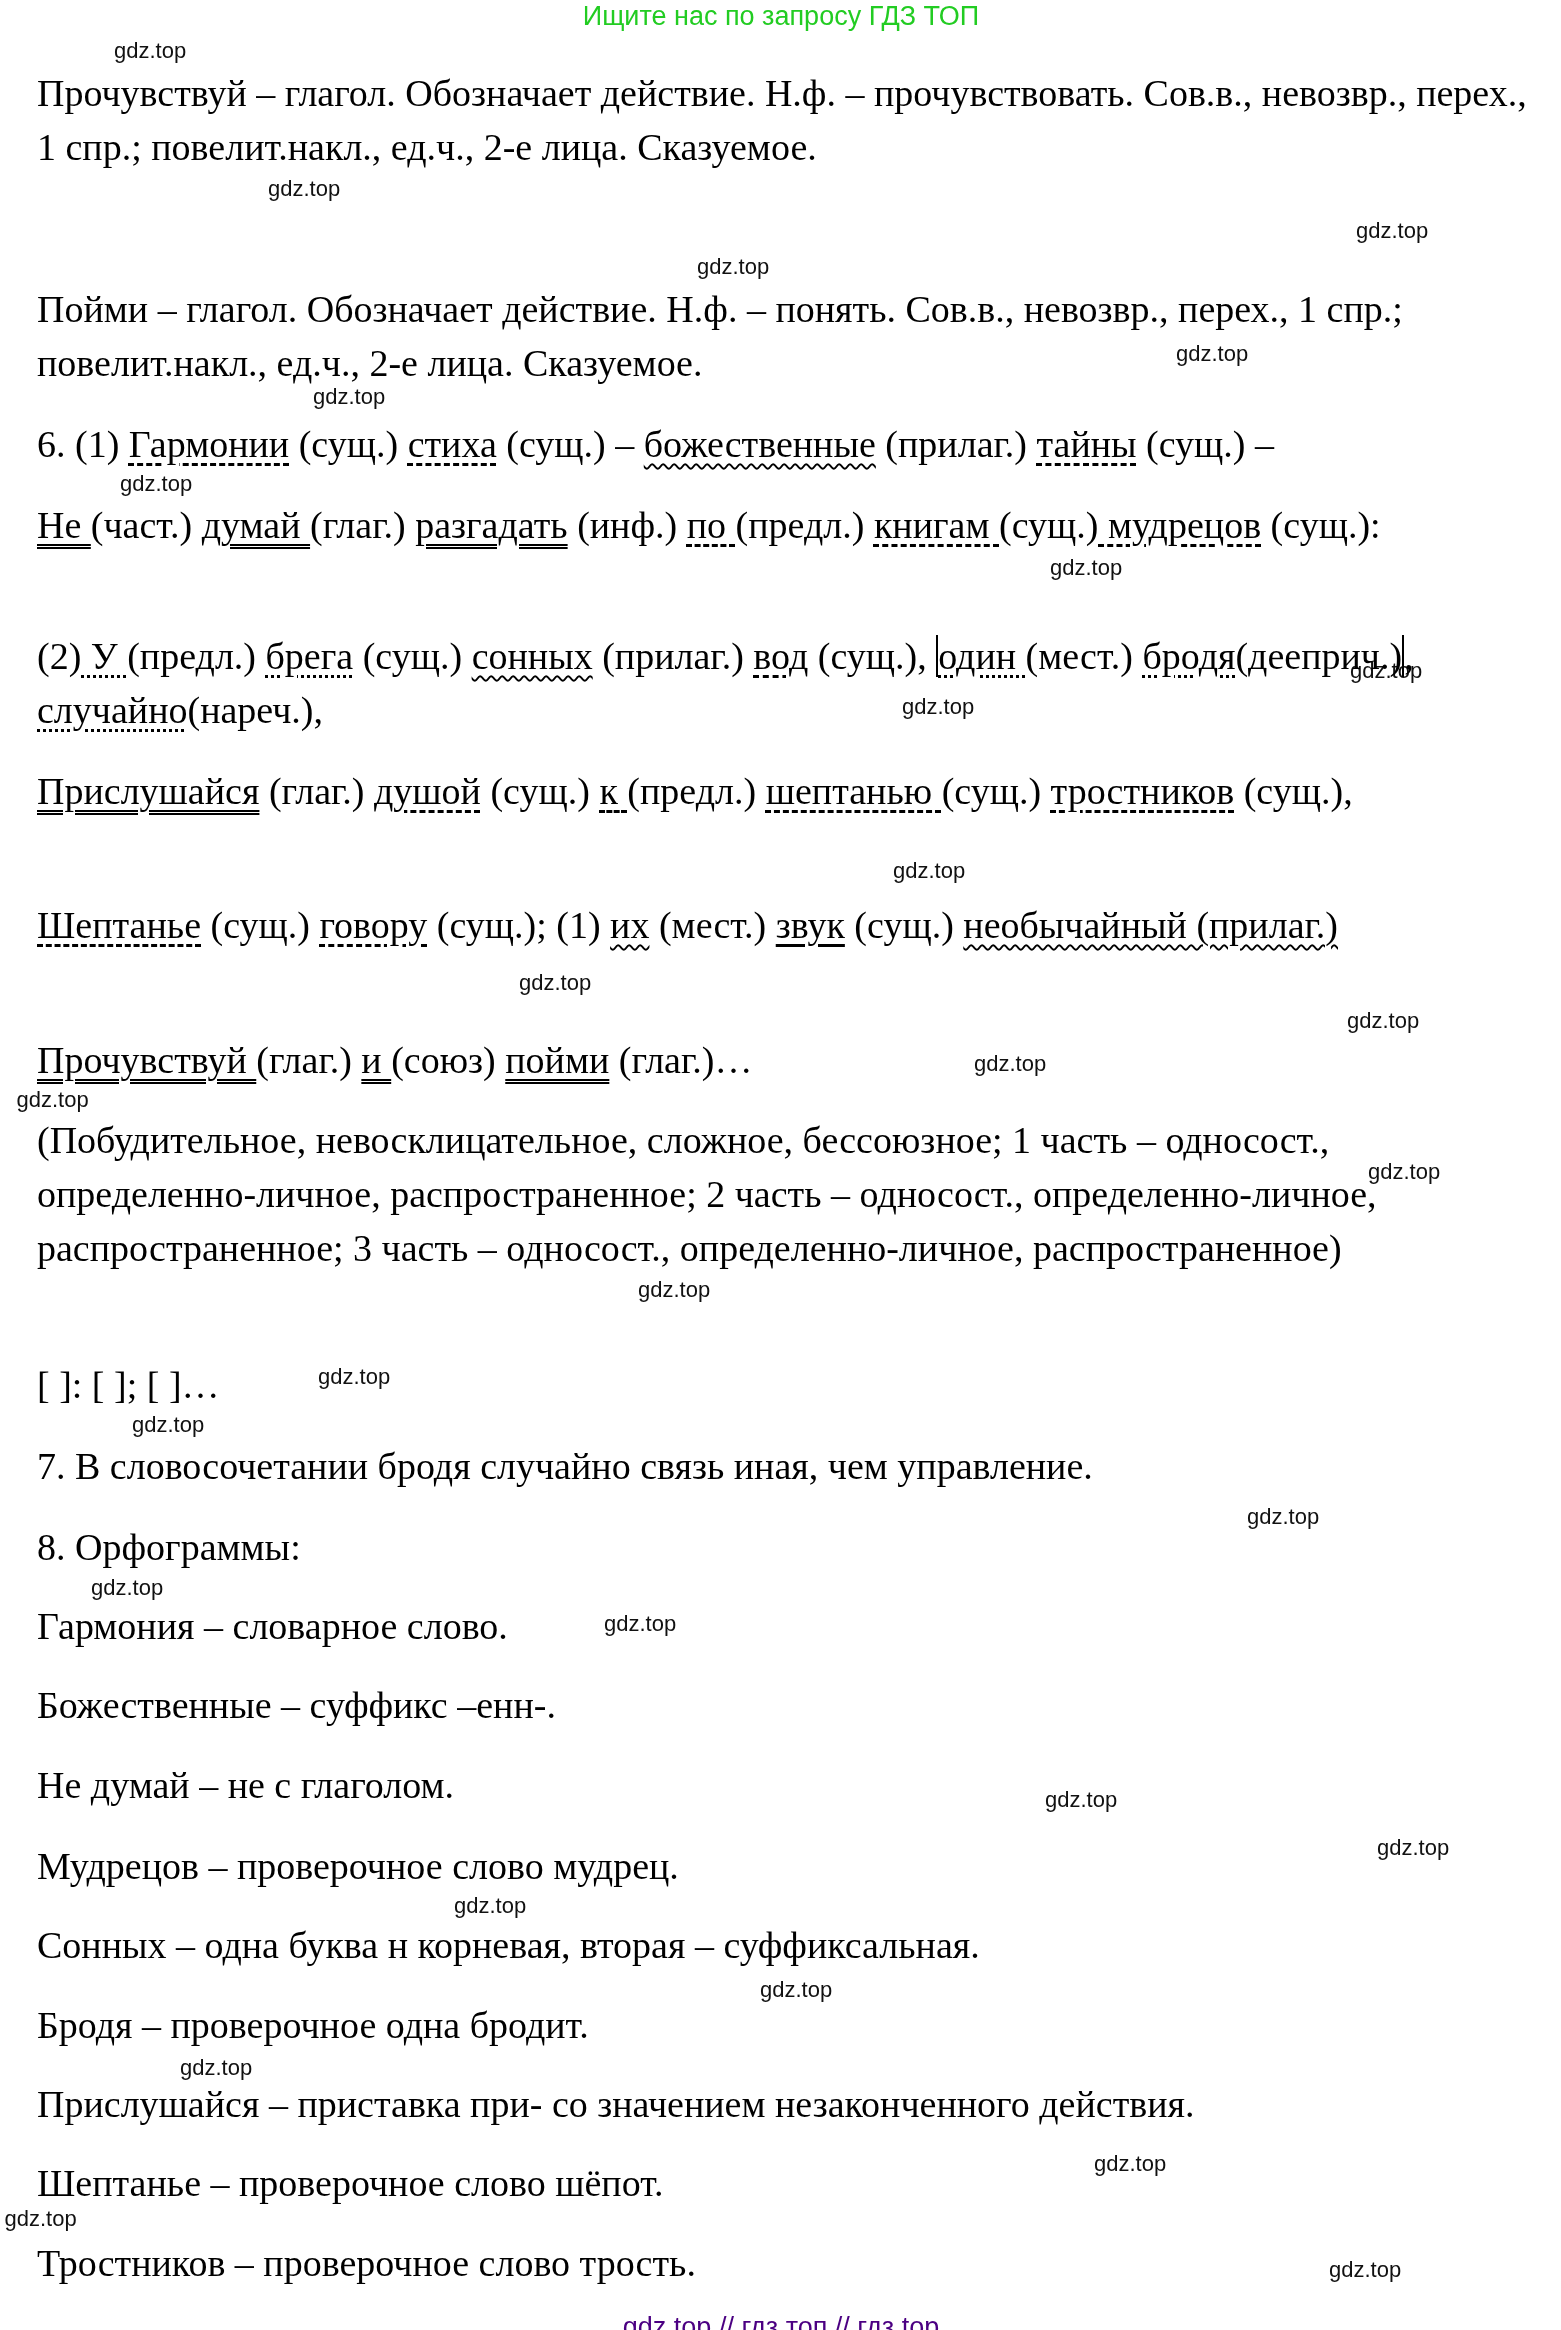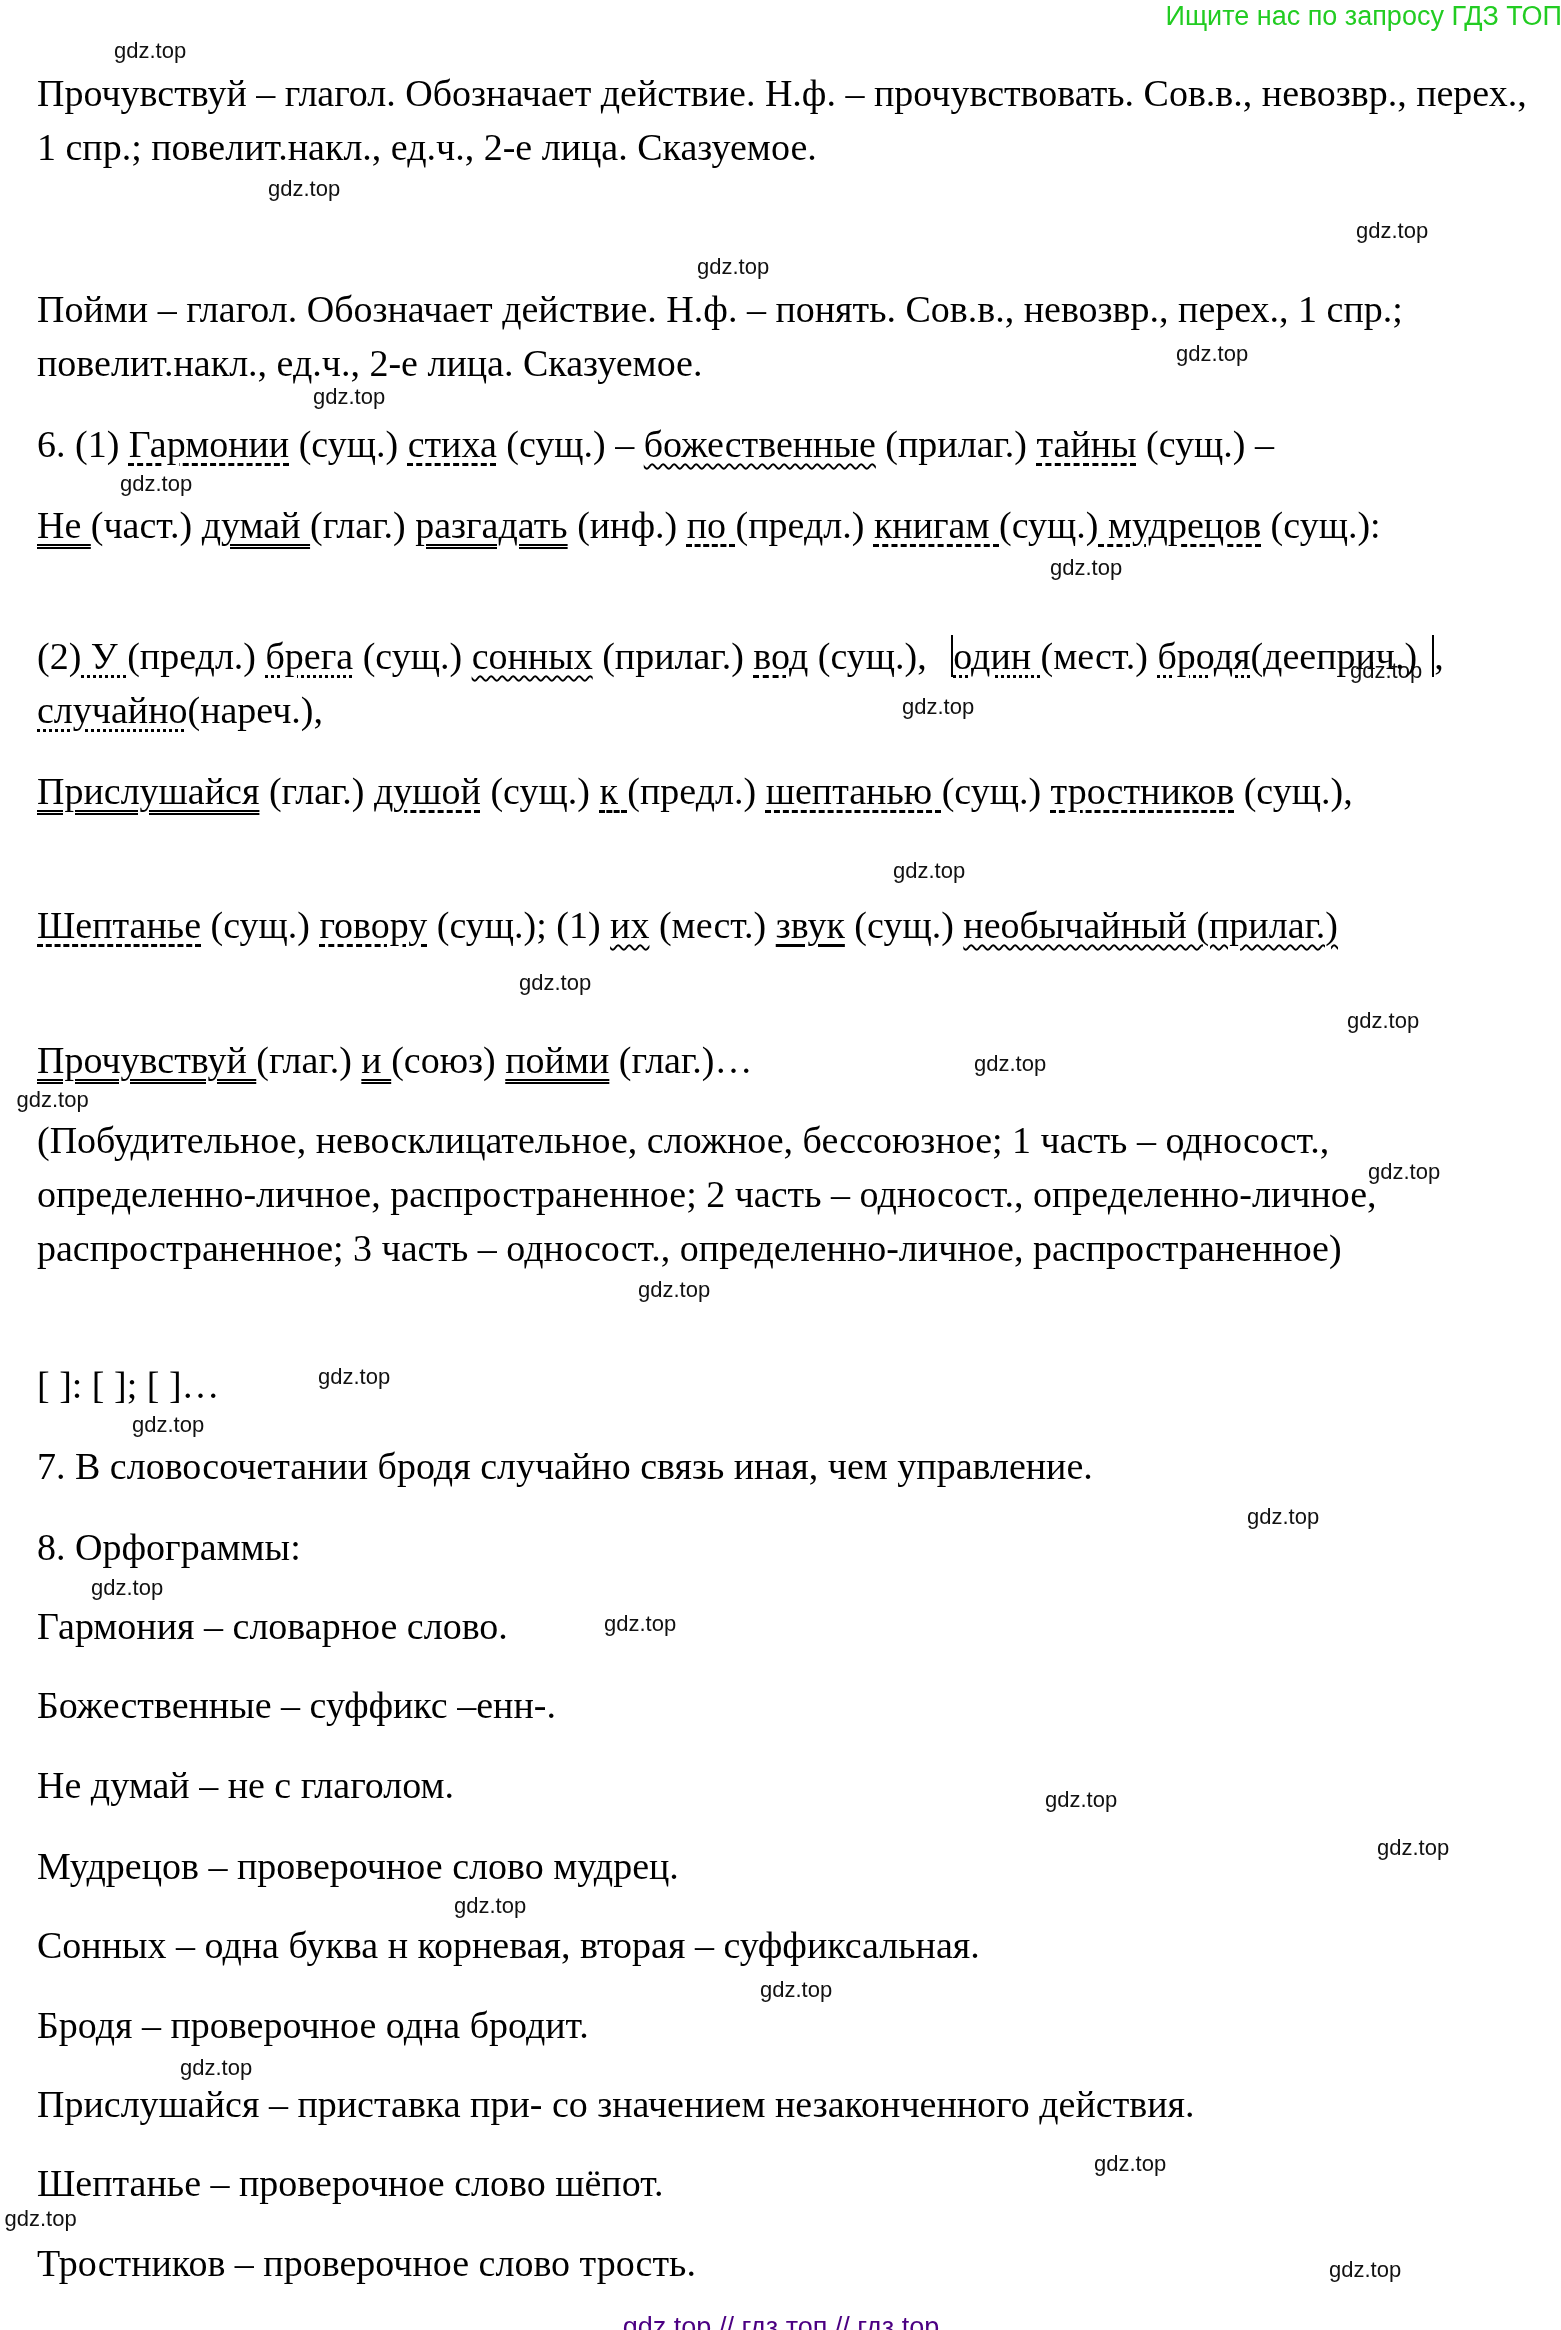--- a/index.html
+++ b/index.html
@@ -1,21 +1,21 @@
 <!DOCTYPE html>
 <html style="font-size:12px"><head>
 <meta charset="utf-8">
 <style>
   html, body { margin: 0; padding: 0; background: #ffffff; }
   body {
     width: 1562px; height: 2330px; position: relative; overflow: hidden;
     font-family: "Liberation Serif", serif; color: #000;
   }
   .header {
-    position: absolute; top: 0; left: 0; width: 1562px; text-align: right;
+    position: absolute; top: 0; left: 0; width: 1562px; text-align: center;
     font-family: "Liberation Sans", sans-serif; font-size: 27px; color: #22cc22;
     line-height: 33px;
   }
   .footer {
     position: absolute; top: 2311px; left: 0; width: 1562px; text-align: center;
     font-family: "Liberation Sans", sans-serif; font-size: 27px; color: #4b0082;
     line-height: 33px;
   }
   .wm {
     position: absolute; font-family: "Liberation Sans", sans-serif;
@@ -24,21 +24,21 @@
   .p {
     position: absolute; left: 37px; width: 1491px;
     font-size: 38px; line-height: 54px; white-space: normal;
   }
   .tok { white-space: pre-wrap; }
   .u-dash  { text-decoration: underline dashed; text-decoration-thickness: 3px; text-underline-offset: 6px; }
   .u-dbl   { text-decoration: underline double; text-decoration-thickness: 2.2px; text-underline-offset: 6px; margin-top: 40px; }
   .u-wavy  { text-decoration: underline wavy; text-decoration-thickness: 1.5px; text-underline-offset: 6px; }
   .u-dot   { text-decoration: underline dotted; text-decoration-thickness: 3px; text-underline-offset: 6px; }
   .u-solid { text-decoration: underline solid; text-decoration-thickness: 3px; text-underline-offset: 6px; }
-  .bar { border-left: 2.2px solid #000; margin-left: 15px; }
+  .bar { border-left: 2.2px solid #000; }
 </style>
 </head>
 <body>
 
 <div class="header">Ищите нас по запросу ГДЗ ТОП</div>
 
 <div id="wm-layer">
     <span class="wm" style="left: 114px; top: 39px;">gdz.top</span>
     <span class="wm" style="left: 268px; top: 177px;">gdz.top</span>
     <span class="wm" style="left: 1356px; top: 219px;">gdz.top</span>

